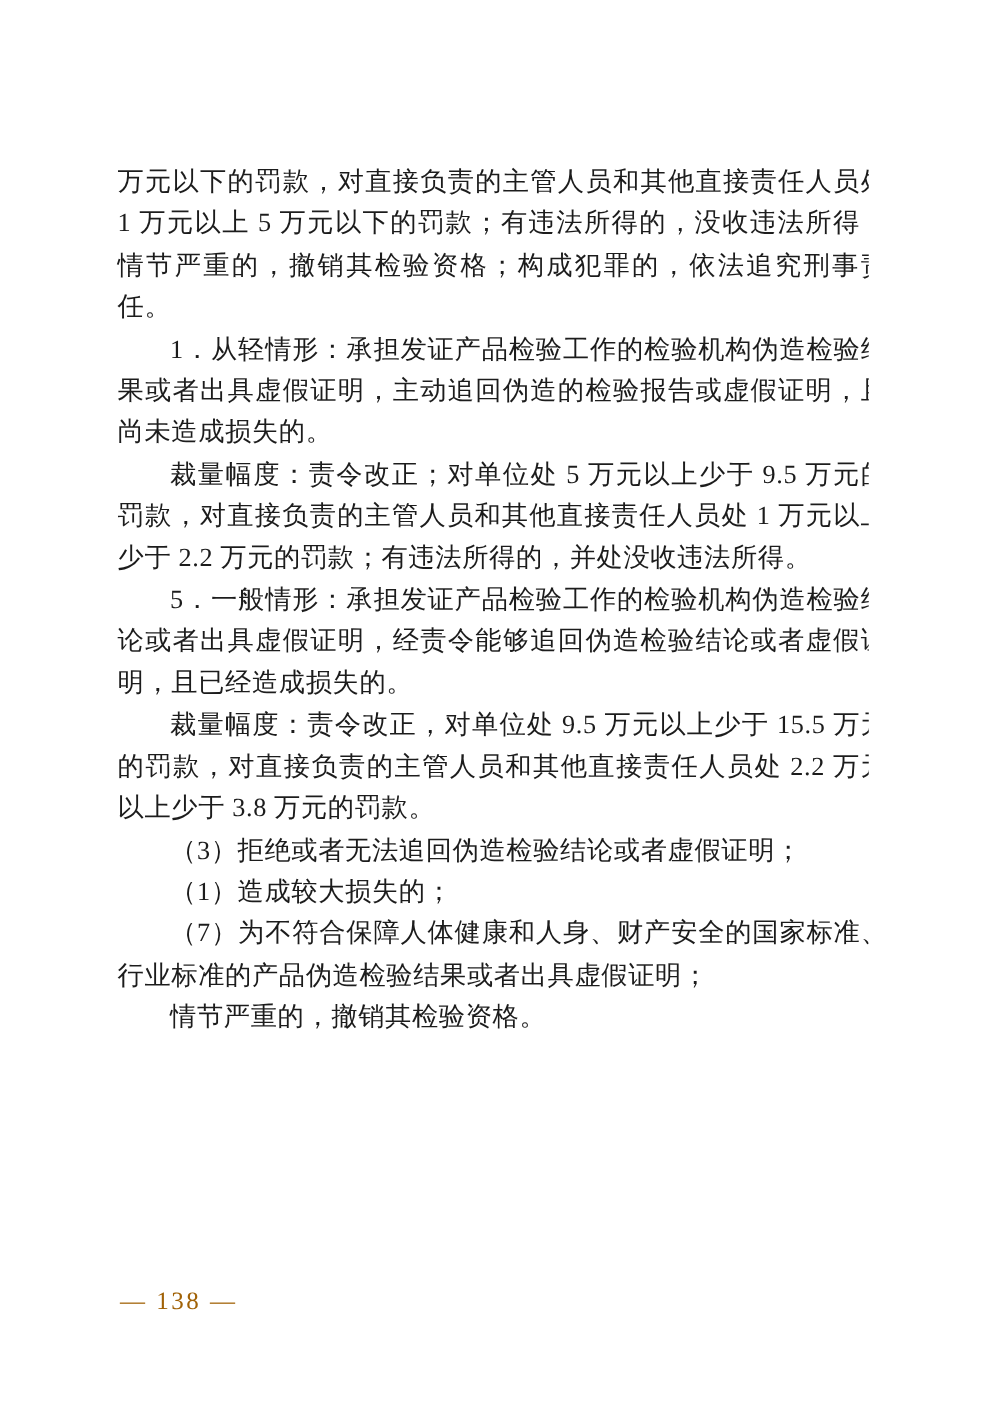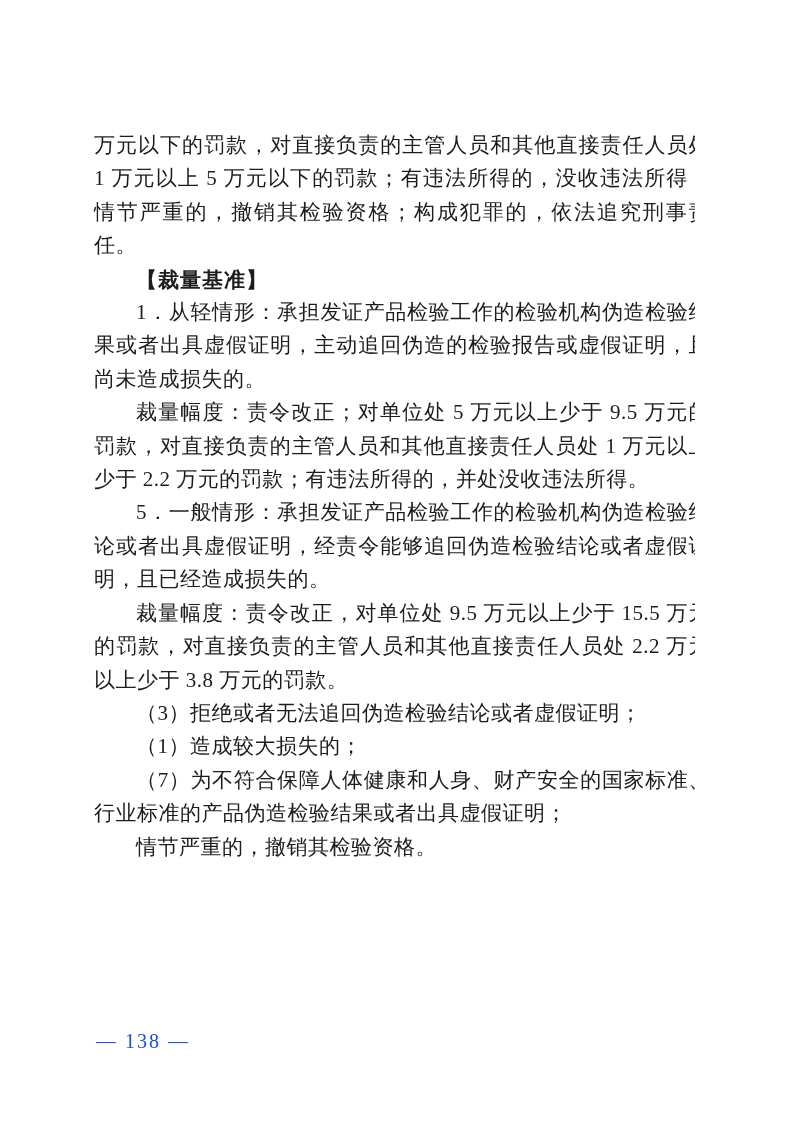--- a/index.html
+++ b/index.html
@@ -39,30 +39,29 @@
     font-weight: bold;
     font-family: "Liberation Sans", "DejaVu Sans", sans-serif;
     letter-spacing: 1px;
   }
   .footer {
     position: absolute;
     left: 96px;
     top: 1030px;
     font-size: 20px;
     letter-spacing: 2px;
-    color: #1d4ed8;
+    color: #a16207;
   }
 </style>
 </head>
 <body>
 
 <div class="page">
   <div class="content">
     <p class="no-indent">万元以下的罚款，对直接负责的主管人员和其他直接责任人员处 1 万元以上 5 万元以下的罚款；有违法所得的，没收违法所得；情节严重的，撤销其检验资格；构成犯罪的，依法追究刑事责任。</p>
-    <p class="heading">【裁量基准】</p>
     <p>1．从轻情形：承担发证产品检验工作的检验机构伪造检验结果或者出具虚假证明，主动追回伪造的检验报告或虚假证明，且尚未造成损失的。</p>
     <p>裁量幅度：责令改正；对单位处 5 万元以上少于 9.5 万元的罚款，对直接负责的主管人员和其他直接责任人员处 1 万元以上少于 2.2 万元的罚款；有违法所得的，并处没收违法所得。</p>
     <p>5．一般情形：承担发证产品检验工作的检验机构伪造检验结论或者出具虚假证明，经责令能够追回伪造检验结论或者虚假证明，且已经造成损失的。</p>
     <p>裁量幅度：责令改正，对单位处 9.5 万元以上少于 15.5 万元的罚款，对直接负责的主管人员和其他直接责任人员处 2.2 万元以上少于 3.8 万元的罚款。</p>
     <p>（3）拒绝或者无法追回伪造检验结论或者虚假证明；</p>
     <p>（1）造成较大损失的；</p>
     <p>（7）为不符合保障人体健康和人身、财产安全的国家标准、行业标准的产品伪造检验结果或者出具虚假证明；</p>
     <p>情节严重的，撤销其检验资格。</p>
   </div>
   <div class="footer">— 138 —</div>

